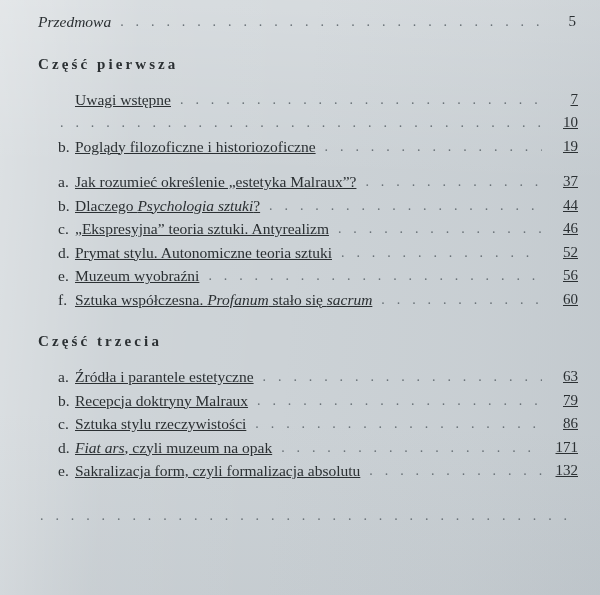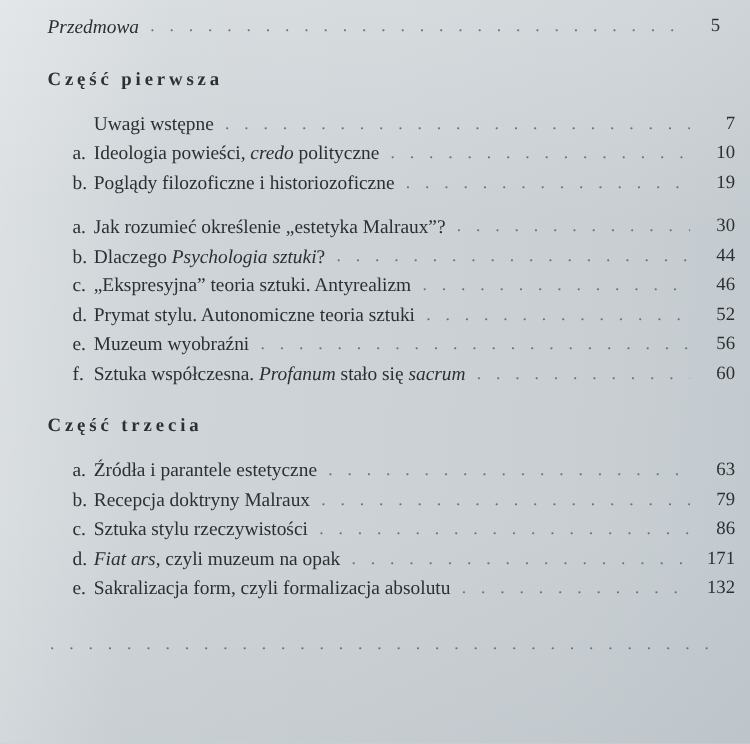--- a/index.html
+++ b/index.html
@@ -63,21 +63,21 @@
   .row .page {
     flex: 0 0 auto;
     width: 34px;
     text-align: right;
     font-size: 15px;
   }
 
   
   .lvl-top  { margin-left: 38px; margin-right: 24px; }
   .lvl-part { margin-left: 38px; margin-right: 24px; }
-  .lvl-sub  { margin-left: 58px; margin-right: 12px; }
+  .lvl-sub  { margin-left: 58px; margin-right: 22px; text-decoration: underline; }
   .lvl-back { margin-left: 38px; margin-right: 24px; }
   .spaced-head {
     letter-spacing: 3.1px;
     font-size: 15px;
   }
   .italic { font-style: italic; }
 
   .part-header {
     display: block;
     font-size: 15px;
@@ -109,33 +109,32 @@
       <div class="leader"></div>
       <div class="page">5</div>
     </div>
     <div class="part-header lvl-part spaced-head gap-part">Część pierwsza</div>
     <div class="row lvl-sub gap-first-sub">
       <div class="title"><span class="marker"></span><span>Uwagi wstępne</span></div>
       <div class="leader"></div>
       <div class="page">7</div>
     </div>
     <div class="row lvl-sub gap-sub">
-      <div class="title"><span class="marker">a.</span><span>Ideologia powieści, </span><span class="italic">credo</span><span> polityczne</span></div>
       <div class="leader"></div>
       <div class="page">10</div>
     </div>
     <div class="row lvl-sub gap-sub">
       <div class="title"><span class="marker">b.</span><span>Poglądy filozoficzne i historiozoficzne</span></div>
       <div class="leader"></div>
       <div class="page">19</div>
     </div>
     <div class="row lvl-sub gap-first-sub">
       <div class="title"><span class="marker">a.</span><span>Jak rozumieć określenie „estetyka Malraux”?</span></div>
       <div class="leader"></div>
-      <div class="page">30</div>
+      <div class="page">37</div>
     </div>
     <div class="row lvl-sub gap-sub">
       <div class="title"><span class="marker">b.</span><span>Dlaczego </span><span class="italic">Psychologia sztuki</span><span>?</span></div>
       <div class="leader"></div>
       <div class="page">44</div>
     </div>
     <div class="row lvl-sub gap-sub">
       <div class="title"><span class="marker">c.</span><span>„Ekspresyjna” teoria sztuki. Antyrealizm</span></div>
       <div class="leader"></div>
       <div class="page">46</div>

